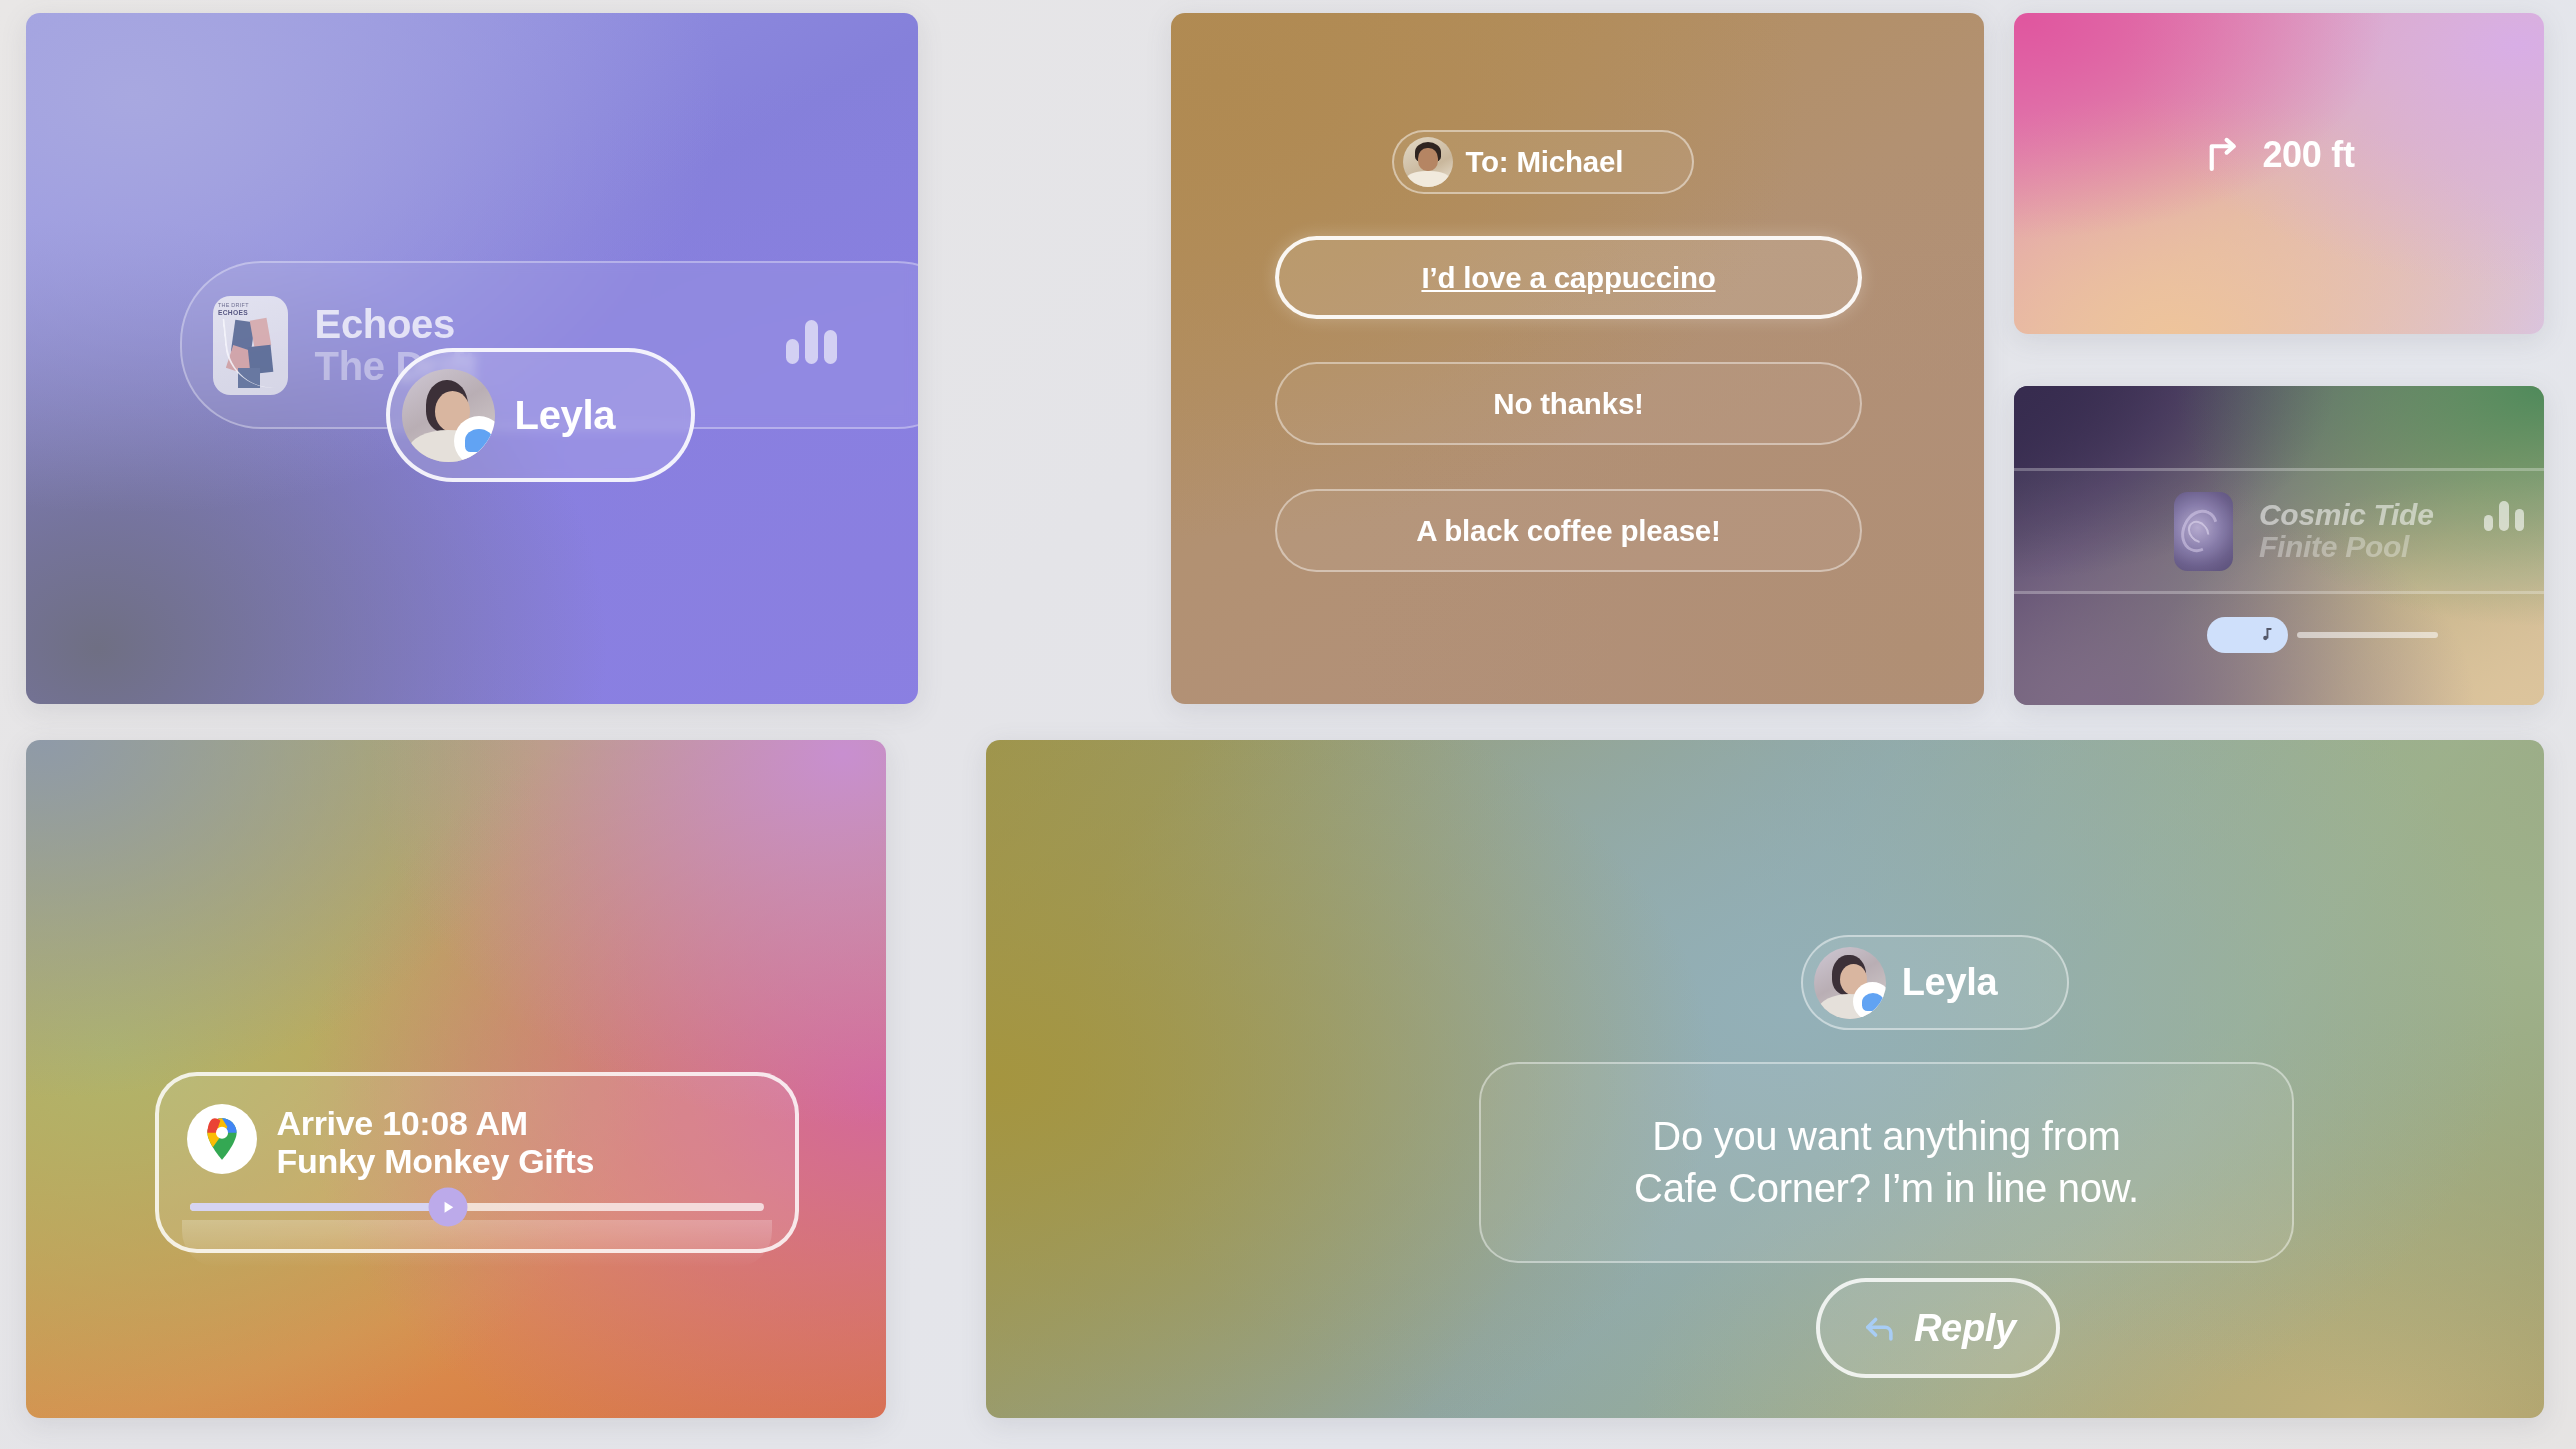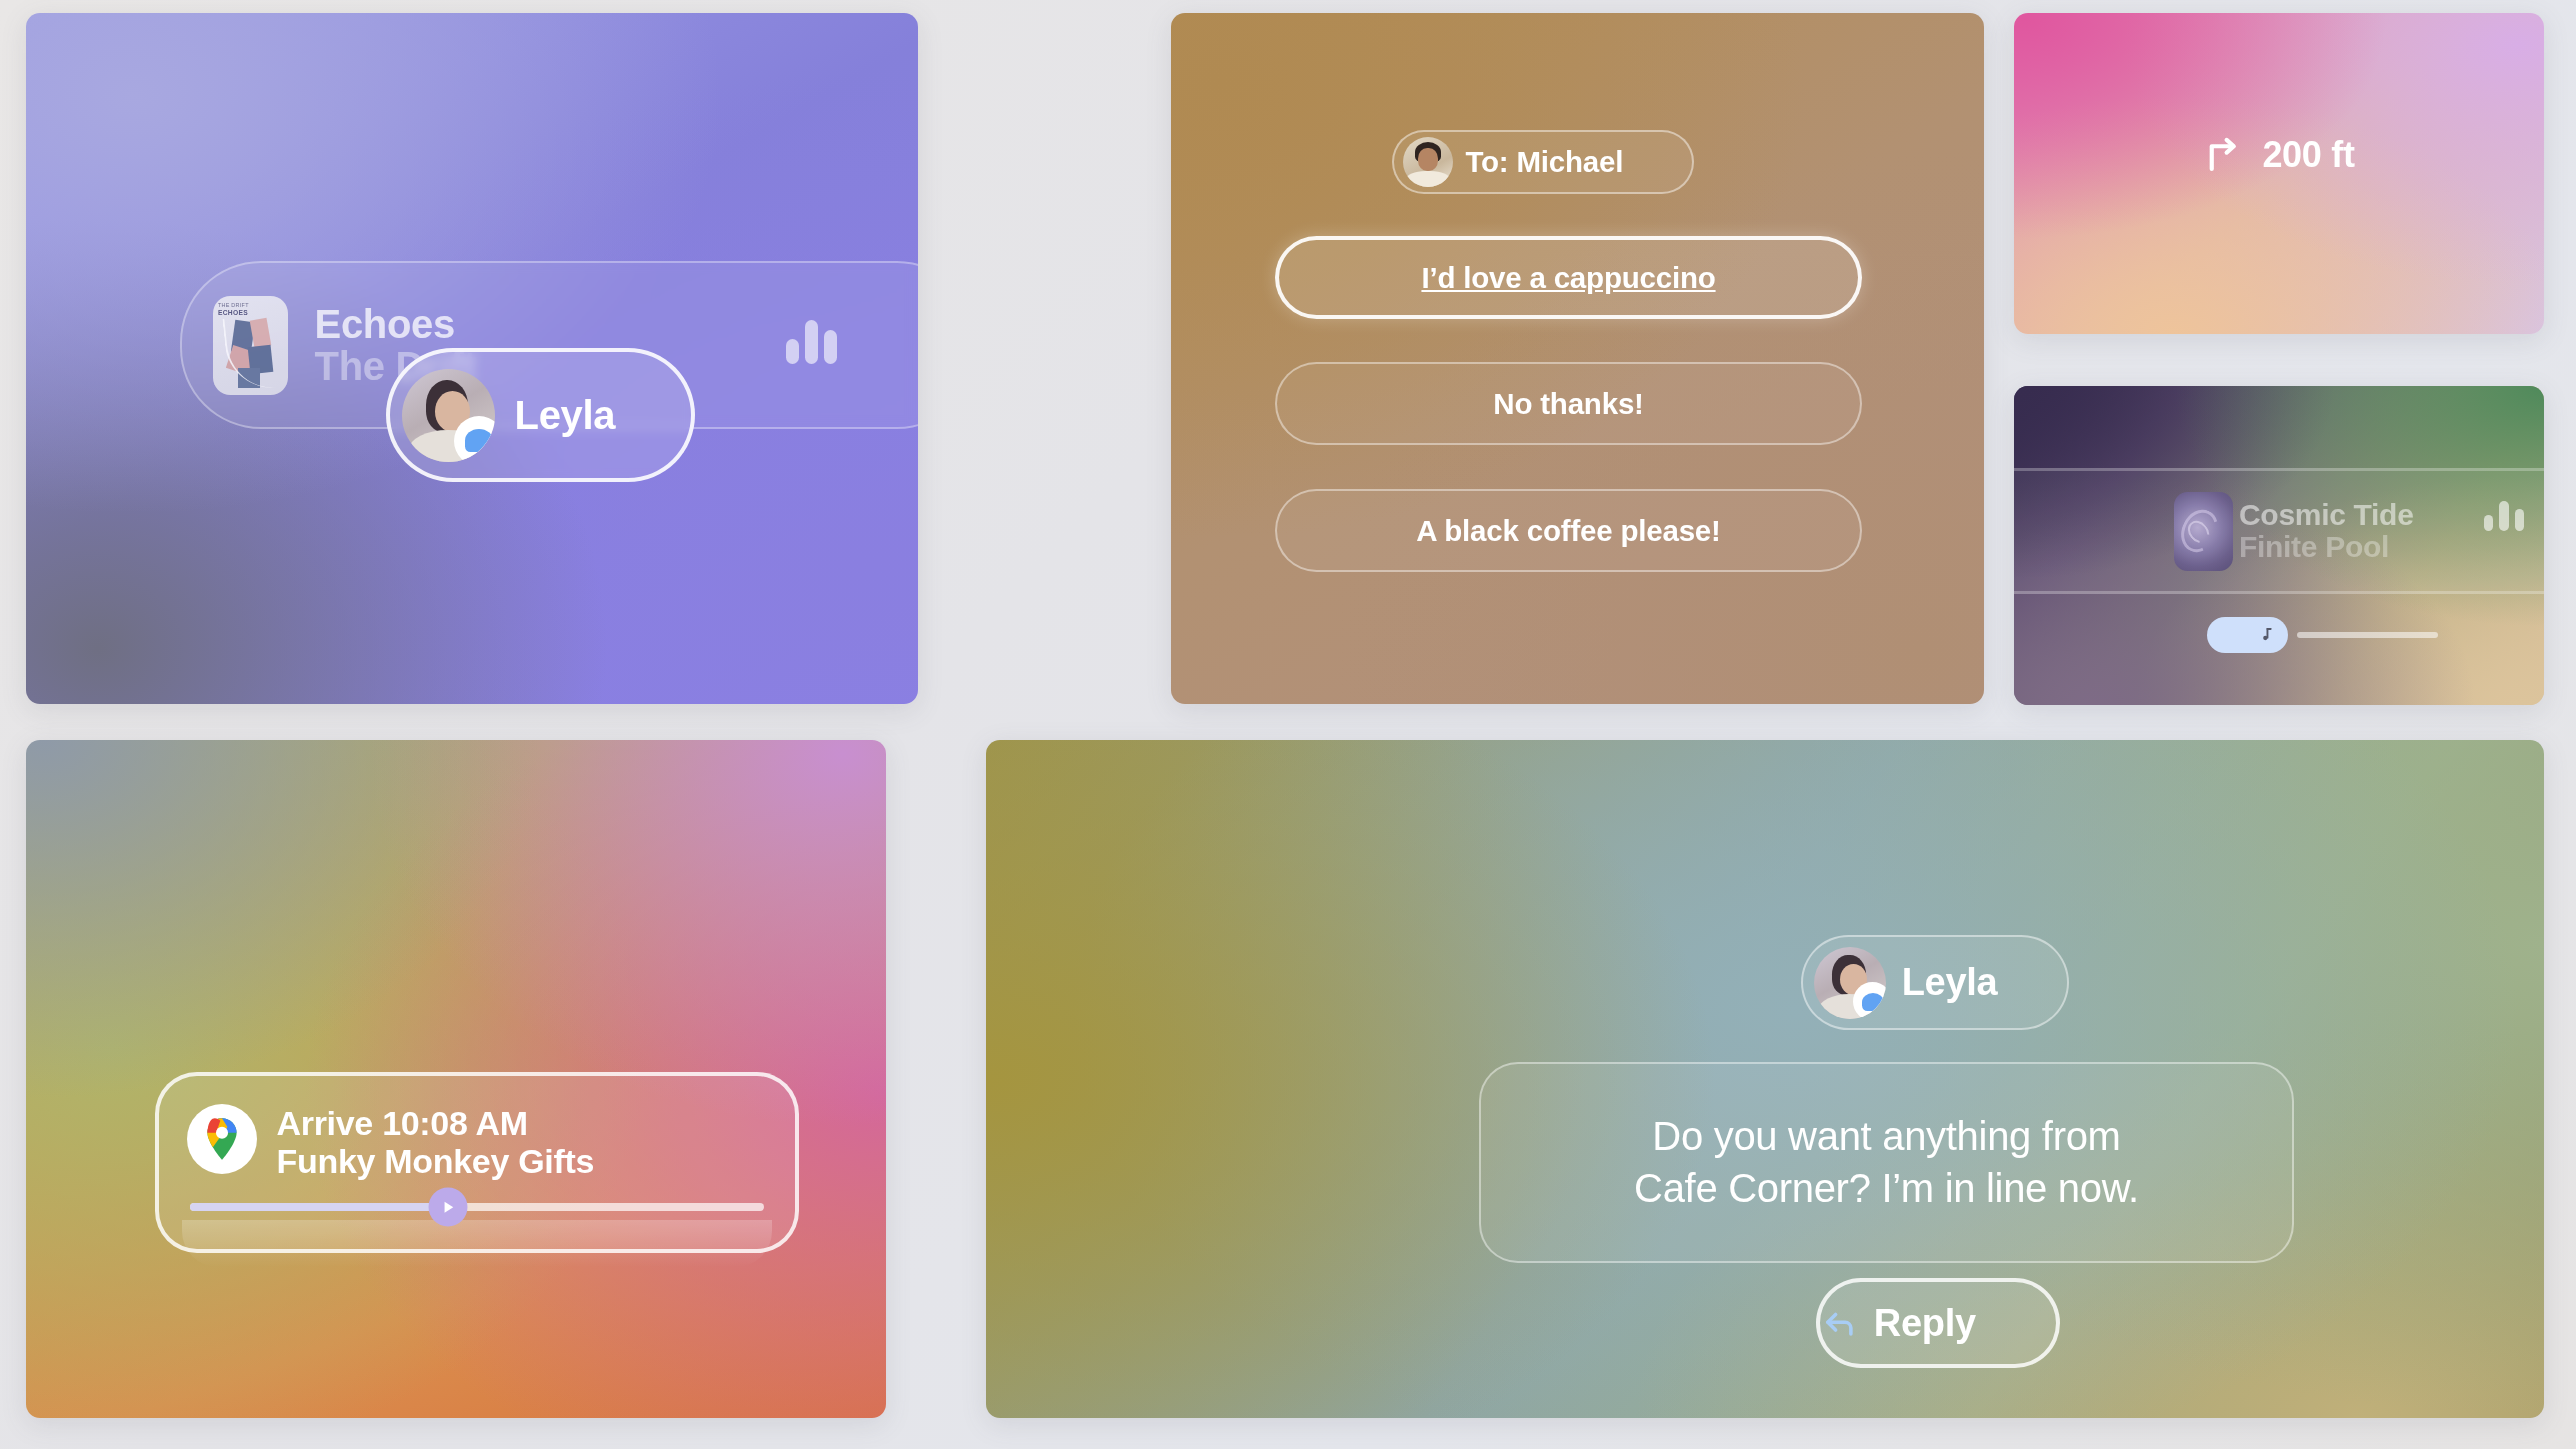--- a/index.html
+++ b/index.html
@@ -195,21 +195,21 @@
   #album-art-cosmic .swirl {
     position:absolute; left:14%; top:22%; width:60%; height:56%;
     border: 3.4px solid rgba(220,210,240,.55); border-radius:50%;
     border-right-color: transparent; transform: rotate(25deg);
   }
   #album-art-cosmic .swirl2 {
     position:absolute; left:26%; top:36%; width:32%; height:30%;
     border: 2.7px solid rgba(230,222,245,.6); border-radius:50%;
     border-bottom-color: transparent; transform: rotate(-40deg);
   }
-  #cosmic-meta { margin-left: 6px; line-height:1.06; }
+  #cosmic-meta { margin-left: 26px; line-height:1.06;font-style:italic; }
   #cosmic-title { font-size:30px; font-weight:700; color:rgba(255,255,255,.52); letter-spacing:-0.3px; }
   #cosmic-artist { font-size:30px; font-weight:700; color:rgba(255,255,255,.33); letter-spacing:-0.3px; }
   #eq-cosmic { position:absolute; right: 20px; top: 115px; }
   #eq-cosmic i:nth-child(1){ width:9.4px; height:16px; }
   #eq-cosmic i:nth-child(2){ width:9.4px; height:29.5px; }
   #eq-cosmic i:nth-child(3){ width:9.4px; height:22px; }
 
   #cosmic-player-row {
     position:absolute; left: 193px; top: 231px; display:flex; align-items:center;
   }
@@ -290,24 +290,24 @@
     border-radius: 39px; border: 2.7px solid rgba(255,255,255,.42);
     background: rgba(255,255,255,.07);
     display:flex; align-items:center; justify-content:center;
     padding: 0 29.5px;
   }
   #message-text {
     font-size: 40px; font-weight:400; color:#fff; line-height:1.28;
     letter-spacing:-0.3px; text-align:center;
   }
   #reply-button {
-    position:absolute; left: 830px; top: 538px; width: 244px; height: 90px;
+    position:absolute; left: 830px; top: 538px; width: 244px; height: 100px;
     border-radius: 670px; border: 4.7px solid rgba(255,255,255,.82);
     background: rgba(255,255,255,.10);
-    display:flex; align-items:center; gap: 14.8px;
+    display:flex; align-items:center; justify-content:center; gap: 14.8px; font-style: italic;
   }
   #reply-button-label { font-size: 38px; font-weight:700; color:#fff; letter-spacing:-0.3px; }
 </style>
 </head>
 <body>
 
 <div id="root">
 
   <div class="card" id="card-music-caller">
 

